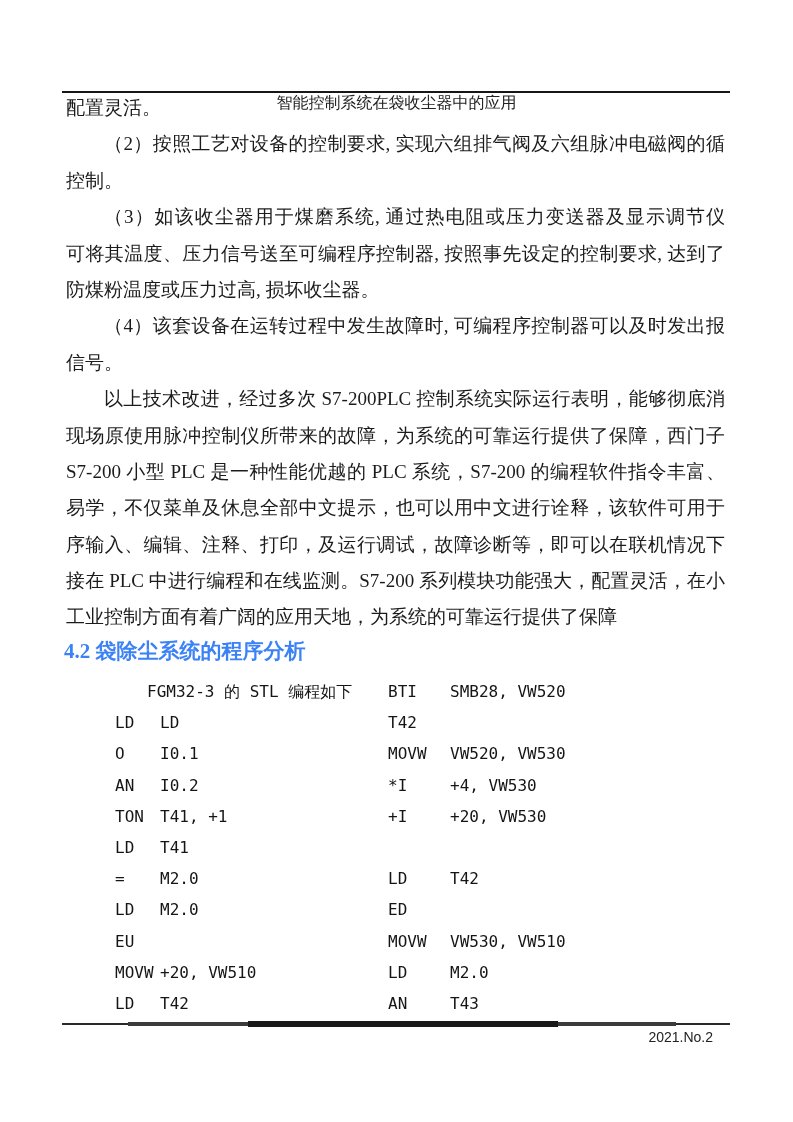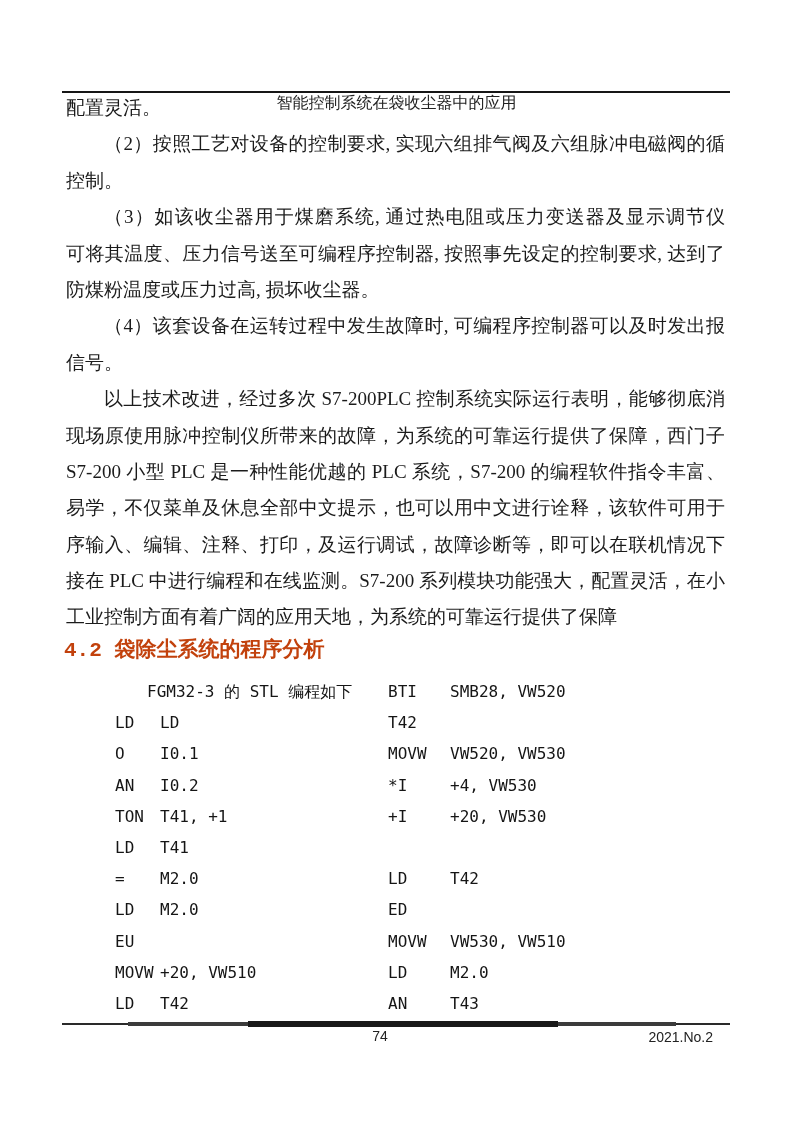--- a/index.html
+++ b/index.html
@@ -17,22 +17,22 @@
     background:#161616;
   }
   
   .body-text { position:absolute; top:90px; left:66px; width:659px; font-size:19px; }
   .bline { height:36.4px; line-height:36.4px; white-space:nowrap; overflow:hidden; }
   .bline.full { white-space:normal; text-align:justify; text-align-last:justify; }
   .bline.indent { text-indent:2em; }
   
   .section-heading {
     position:absolute; top:636px; left:64px;
-    font-family:Liberation Mono, monospace; font-weight:700; font-size:21px;
-    color:#c2410c; line-height:30px;text-align:right;
+    font-family:Liberation Serif, serif; font-weight:700; font-size:21px;
+    color:#3b82f6; line-height:30px;text-align:right;
   }
   
   .code {
     position:absolute; top:682px; left:115px; width:615px;
     font-family:"DejaVu Sans Mono", monospace; font-size:16px; color:#151515;
   }
   .code-row {
     display:grid; grid-template-columns:45px 228px 62px auto;
     height:31.2px; align-items:start; line-height:20px; white-space:nowrap;
   }
@@ -144,16 +144,15 @@
       <span>AN</span>
       <span>T43</span>
     </div>
   </div>
 
   <div class="footer-rule">
     <div class="fr-base"></div>
     <div class="fr-mid"></div>
     <div class="fr-core"></div>
   </div>
-  <div class="page-number">74</div>
   <div class="issue">2021.No.2</div>
 
 </div>
 
 </body></html>

